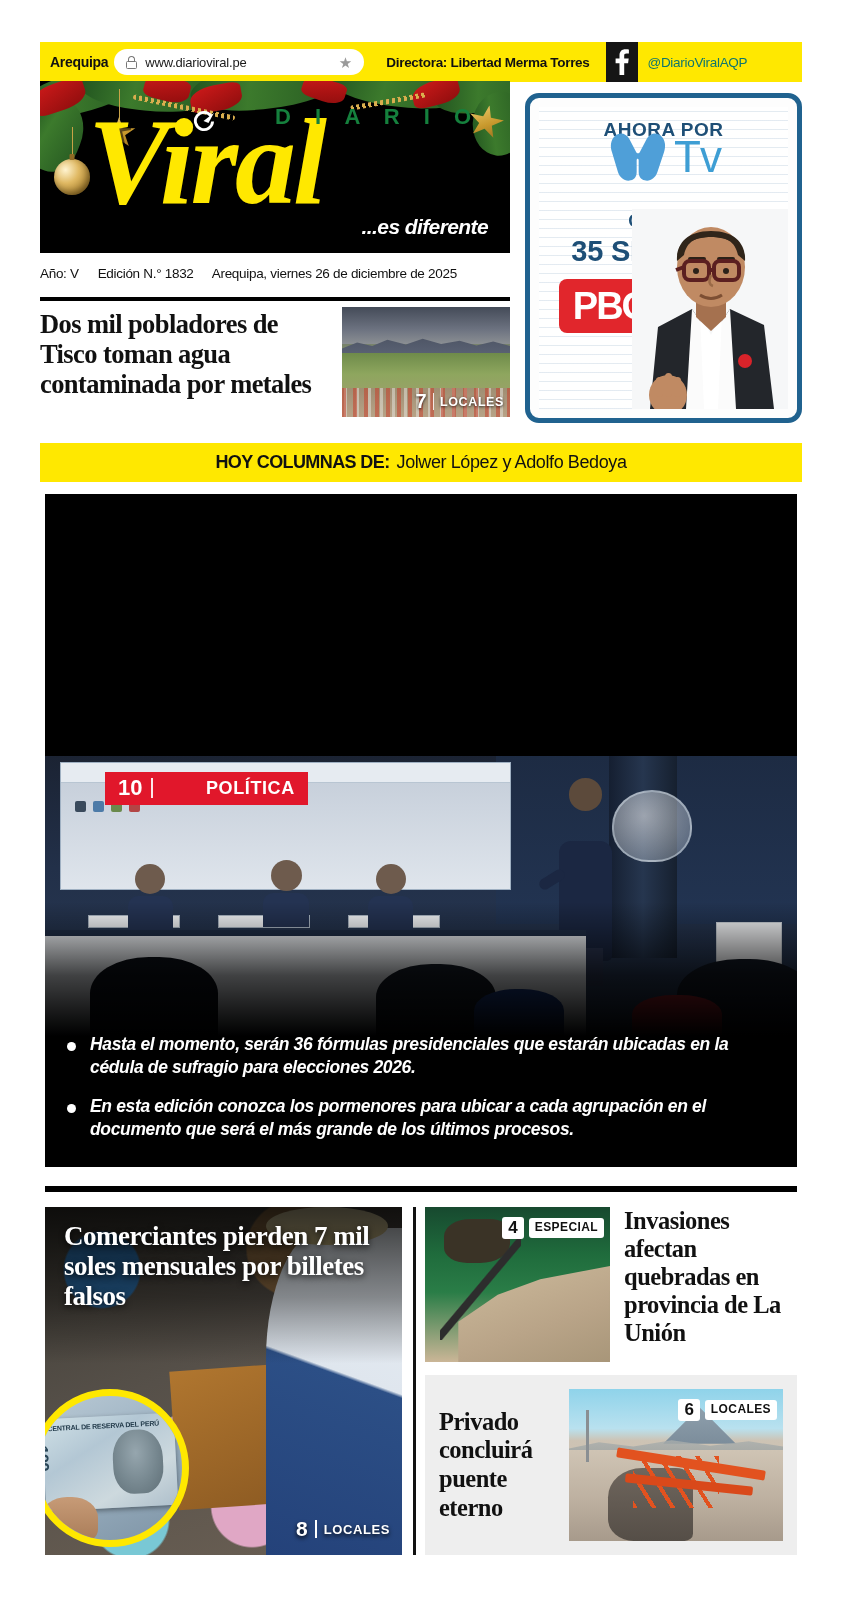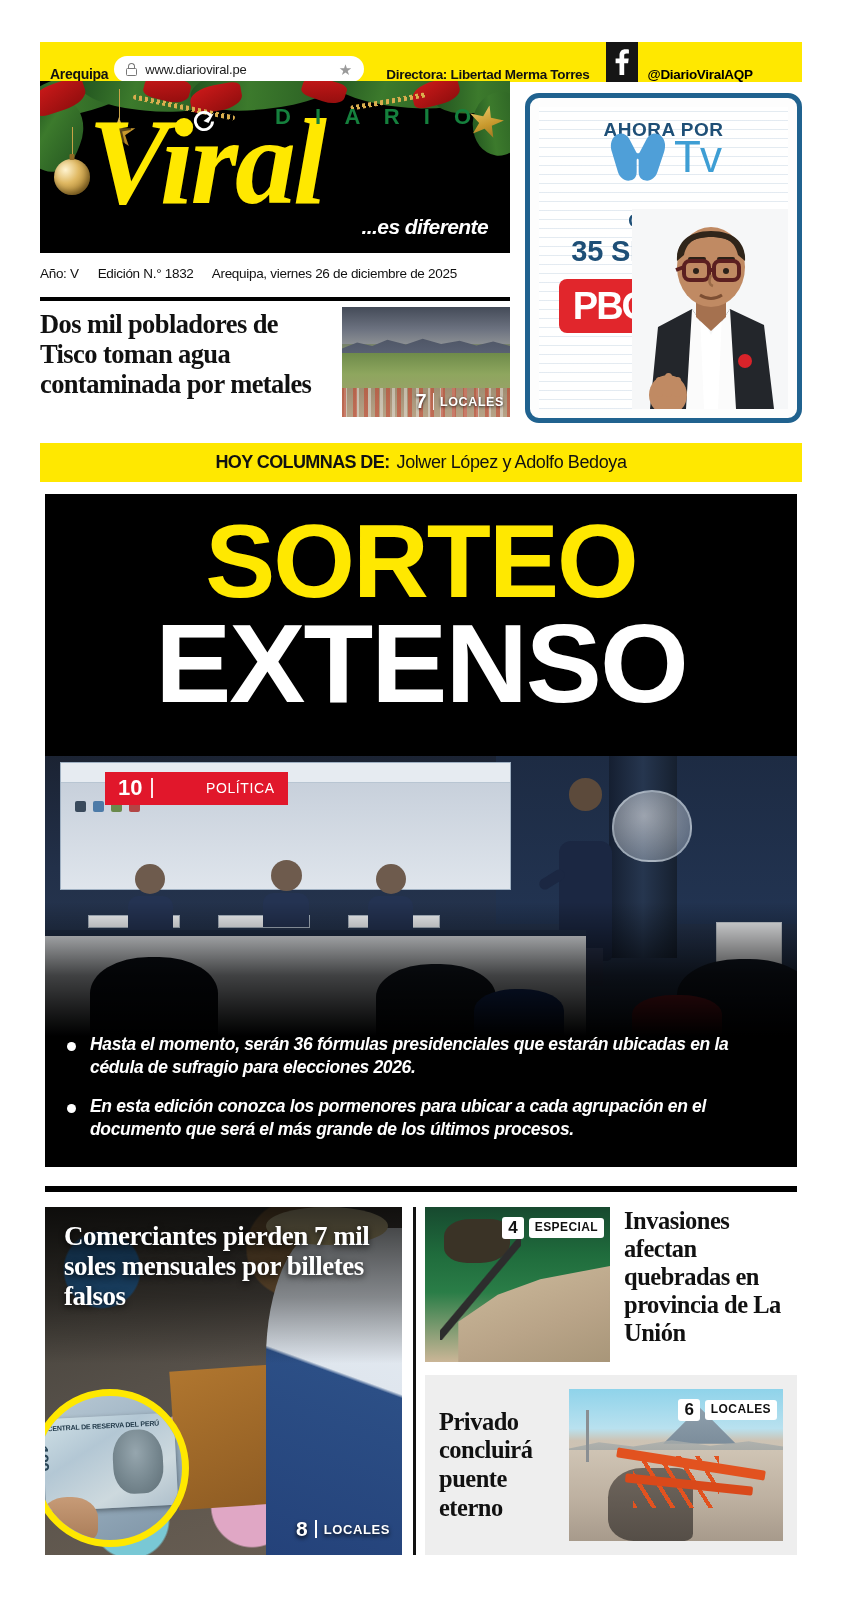--- a/index.html
+++ b/index.html
@@ -21,21 +21,21 @@
     padding: 0 40px;
   }
 
   
   .topbar {
     position: absolute;
     left: 40px; top: 42px;
     width: 762px; height: 40px;
     background: #ffe800;
     display: flex;
-    align-items: flex-end;
+    align-items: center;
     padding: 0 10px;
   }
   .topbar-city {
     font-weight: bold;
     font-size: 14px;
     color: #111;
     letter-spacing: -0.3px;
     font-family: "Liberation Sans", sans-serif;
     padding-right: 6px;
   }
@@ -73,21 +73,21 @@
     letter-spacing: -0.3px;
   }
   .directora span.nm { font-weight: bold; }
   .fb-badge {
     width: 32px; height: 40px; background: #151515;
     display: flex; align-items: center; justify-content: center;
     margin-left: 16px; flex: 0 0 auto;
   }
   .fb-badge svg { width: 14px; height: 26px; }
   .fb-handle {
-    font-size: 13.5px; color: #000000; font-weight: bold;
+    font-size: 13.5px; color: #0f766e; font-weight: normal;
     margin-left: 10px; white-space: nowrap; letter-spacing: -0.3px;
   }
 
   
   .masthead {
     position: absolute;
     left: 40px; top: 81px;
     width: 470px; height: 172px;
     background: #000;
     overflow: hidden;
@@ -362,21 +362,21 @@
     background: linear-gradient(to bottom, rgba(0,0,0,0) 0%, rgba(0,0,0,.72) 55%, #000 100%);
   }
   .badge-politica {
     position: absolute; left: 60px; top: 278px; z-index: 6;
     background: #e1172b; color: #fff;
     display: flex; align-items: center; gap: 9px;
     padding: 5px 13px 6px 13px;
   }
   .badge-politica .num { font-size: 22px; font-weight: bold; line-height: 1; }
   .badge-politica .bar { width: 1.5px; height: 20px; background: #fff; opacity: .9; }
-  .badge-politica .sec { font-size: 14px; font-weight: normal; letter-spacing: .6px; padding-left: 44px; }
+  .badge-politica .sec { font-size: 18px; font-weight: bold; letter-spacing: .6px; padding-left: 44px; }
 
   .hero-bullets {
     position: absolute; left: 0; right: 0; bottom: 10px;
     padding: 0 26px 0 22px; z-index: 7;
   }
   .bullet-row { display: flex; gap: 14px; margin-bottom: 16px; align-items: flex-start; }
   .bullet-dot {
     flex: 0 0 auto; width: 9px; height: 9px; border-radius: 50%;
     background: #fff; margin-top: 9px;
   }
@@ -731,24 +731,20 @@
     </div>
   </div>
 
   <div class="cols-bar">
     <span class="cols-lbl">HOY COLUMNAS DE:</span>
     <span class="cols-names">Jolwer López y Adolfo Bedoya</span>
   </div>
 
   <div class="hero">
 
-    <div class="hero-title-wrap">
-      <div class="hero-l1">SORTEO</div>
-      <div class="hero-l2">EXTENSO</div>
-    </div>
 
     <div class="hero-photo">
       <div class="hp-wall-right"></div>
       <div class="hp-curtain"></div>
 
       <div class="hp-screen">
         <div class="hp-screen-top"></div>
         <div class="hp-screen-icons">
           <i style="background:#3a4a5c"></i>
             <i style="background:#4d7ba8"></i>

